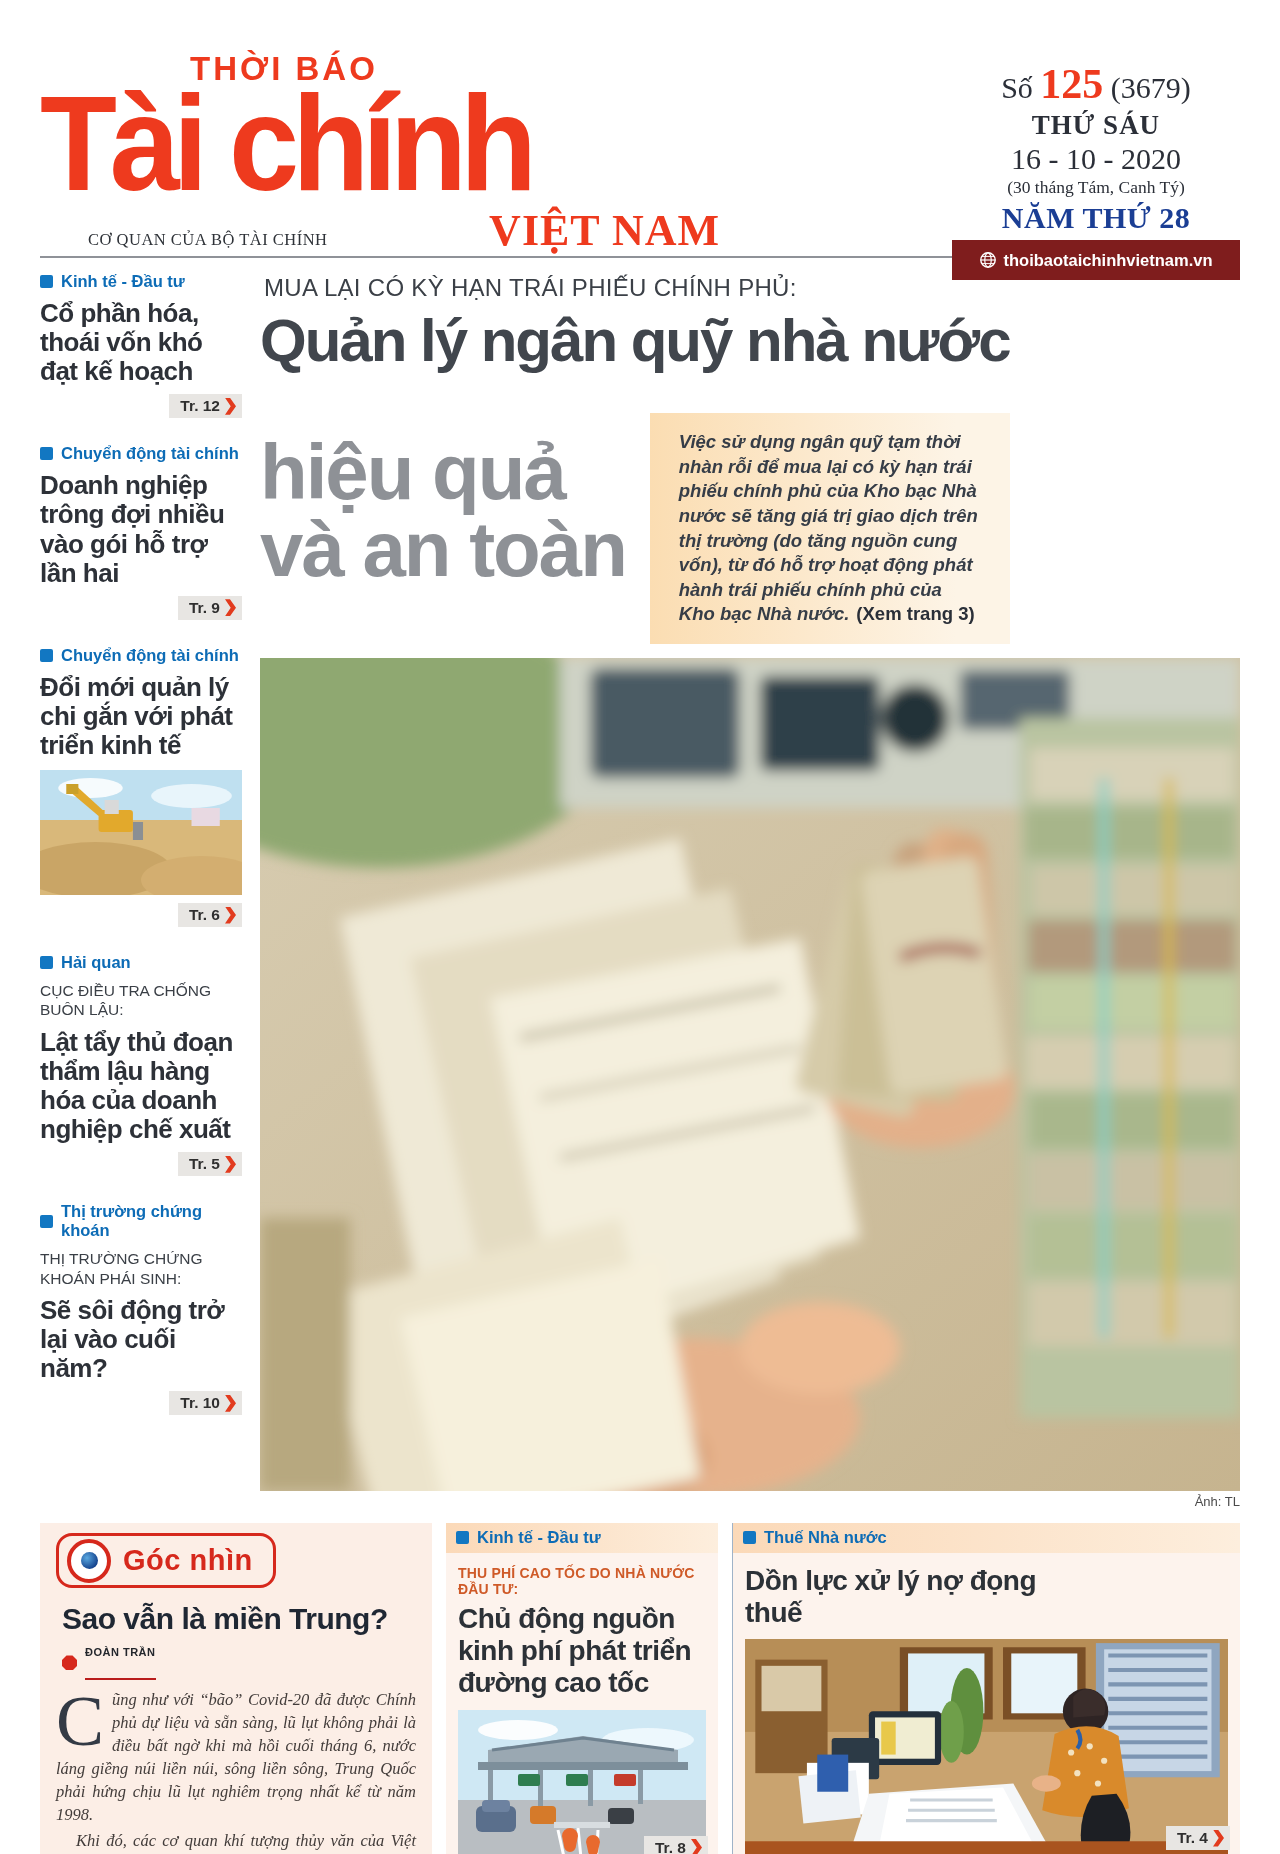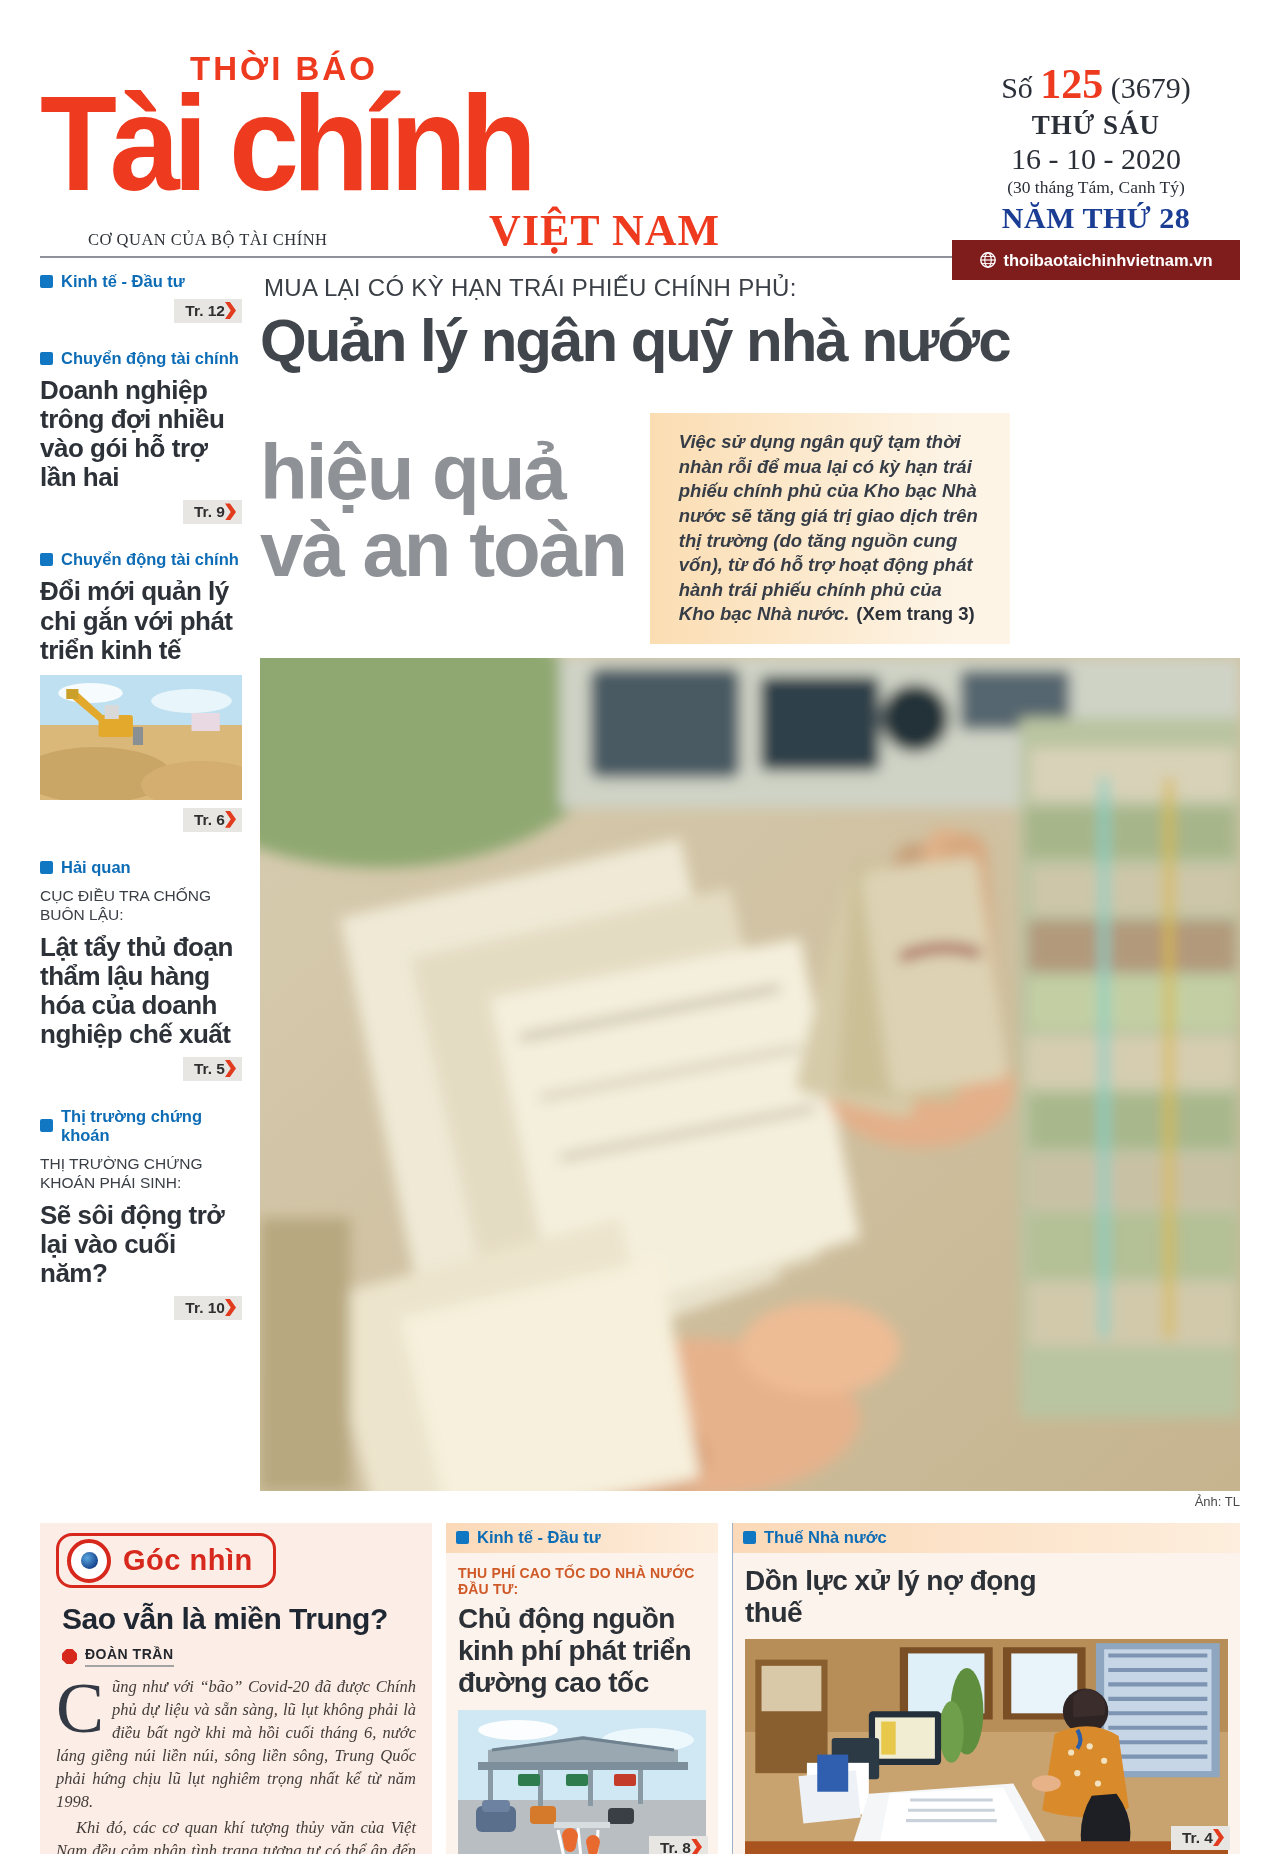--- a/index.html
+++ b/index.html
@@ -28,21 +28,21 @@
   
   .content{display:flex;gap:18px;margin-top:14px;}
   .sidebar{width:202px;flex:none;}
   .side-item{margin-bottom:26px;}
   .cat-row{display:flex;align-items:center;gap:8px;}
   .sq{width:13px;height:13px;background:#1277c2;border-radius:2px;flex:none;}
   .cat-label{font-size:16.5px;font-weight:bold;color:#0d6cb6;}
   .side-kicker{font-size:15.5px;color:#3a3f46;line-height:1.25;margin-top:9px;}
   .side-headline{font-size:26px;font-weight:bold;color:#2d3138;line-height:1.12;margin-top:8px;letter-spacing:-.5px;}
   .badge-row{display:flex;justify-content:flex-end;margin-top:8px;}
-  .badge{display:inline-flex;align-items:flex-start;background:#e8e6e3;padding:3px 6px 3px 11px;font-size:15.5px;font-weight:bold;color:#2f2f2f;}
+  .badge{display:inline-flex;align-items:center;gap:5px;background:#e8e6e3;padding:3px 6px 3px 11px;font-size:15.5px;font-weight:bold;color:#2f2f2f;}
   .chev{width:11px;height:17px;background:#e23b1e;clip-path:polygon(0% 0%,45% 0%,100% 50%,45% 100%,0% 100%,52% 50%);flex:none;}
   .side-photo{width:100%;height:125px;margin-top:10px;display:block;}
 
   .main-col{flex:1;min-width:0;}
   .kicker{font-size:24px;color:#3b4047;letter-spacing:.3px;margin:2px 0 0 4px;}
   .hl-1{font-size:60px;font-weight:bold;color:#41464d;letter-spacing:-2px;line-height:1.02;margin-top:8px;white-space:nowrap;}
   .hl-row{display:flex;align-items:center;gap:24px;}
   .hl-23{font-size:78px;font-weight:bold;color:#8e9196;letter-spacing:-2px;line-height:.98;margin-top:6px;}
   .lead-box{width:302px;flex:none;margin-top:42px;background:linear-gradient(90deg,#fbddb2,#fdf4e6 85%);padding:17px 29px;}
   .lead-text{font-size:18.5px;line-height:1.33;font-style:italic;font-weight:bold;color:#363d47;}
@@ -53,21 +53,21 @@
   
   .bottom{display:flex;gap:14px;margin-top:14px;height:342px;}
   .op-col{width:392px;flex:none;background:#fceee6;padding:10px 16px 12px 16px;box-sizing:border-box;}
   .op-logo{display:inline-flex;align-items:center;gap:12px;border:3.5px solid #d6281c;border-radius:16px;padding:3px 20px 2px 8px;background:#fceee6;}
   .eye{width:36px;height:36px;border:4px solid #d6281c;border-radius:50%;background:#fff;display:flex;align-items:center;justify-content:center;flex:none;}
   .eye-iris{width:17px;height:17px;border-radius:50%;background:radial-gradient(circle at 35% 35%,#5aa8e0,#123f8a 75%);}
   .op-logo-label{font-size:29px;font-weight:bold;color:#d6281c;letter-spacing:.5px;}
   .op-title{font-size:30px;font-weight:bold;color:#1f2733;margin:14px 0 10px 6px;letter-spacing:-.5px;}
   .author-row{display:flex;align-items:center;gap:8px;margin-left:6px;margin-bottom:8px;}
   .oct{width:15px;height:15px;background:#d6281c;clip-path:polygon(30% 0,70% 0,100% 30%,100% 70%,70% 100%,30% 100%,0 70%,0 30%);flex:none;}
-  .author-name{font-size:14px;font-weight:bold;color:#23262c;border-bottom:2px solid #a3a3a3;padding-bottom:3px;letter-spacing:.5px;}
+  .author-name{font-size:11px;font-weight:bold;color:#23262c;border-bottom:2px solid #b91c1c;padding-bottom:20px;letter-spacing:.5px;}
   .op-body{font-family:"Liberation Serif",serif;font-style:italic;font-size:16.5px;line-height:1.4;color:#423c3a;text-align:justify;}
   .dropcap{float:left;font-family:"Liberation Serif",serif;font-style:normal;font-size:72px;line-height:.82;color:#333a45;margin:4px 8px 0 0;}
   .op-p2{text-indent:20px;margin-top:2px;}
 
   .news-col{background:#fdf3ed;box-sizing:border-box;position:relative;padding:0 0 10px 0;}
   .col-eco{width:272px;flex:none;}
   .col-tax{flex:1;border-left:1px solid #9fb3c8;}
   .cat-bar{height:30px;background:linear-gradient(90deg,#fbd9b8,#fdeedd);display:flex;align-items:center;gap:8px;padding:0 10px;}
   .news-pad{padding:0 12px;}
   .news-kicker{font-size:14px;font-weight:bold;color:#cf5a28;margin-top:12px;letter-spacing:.2px;}
@@ -117,20 +117,21 @@
 
     <div class="content">
 
       <div class="sidebar">
 
         <div class="side-item">
           <div class="cat-row">
               <span class="sq"></span>
             <span class="cat-label">Kinh tế - Đầu tư</span>
             </div>
+          <div class="side-headline">Cổ phần hóa, thoái vốn khó đạt kế hoạch</div>
           <div class="badge-row">
               <span class="badge">
             <span>Tr. 12</span>
             <span class="chev"></span>
               </span>
             </div>
         </div>
 
         <div class="side-item">
           <div class="cat-row">

